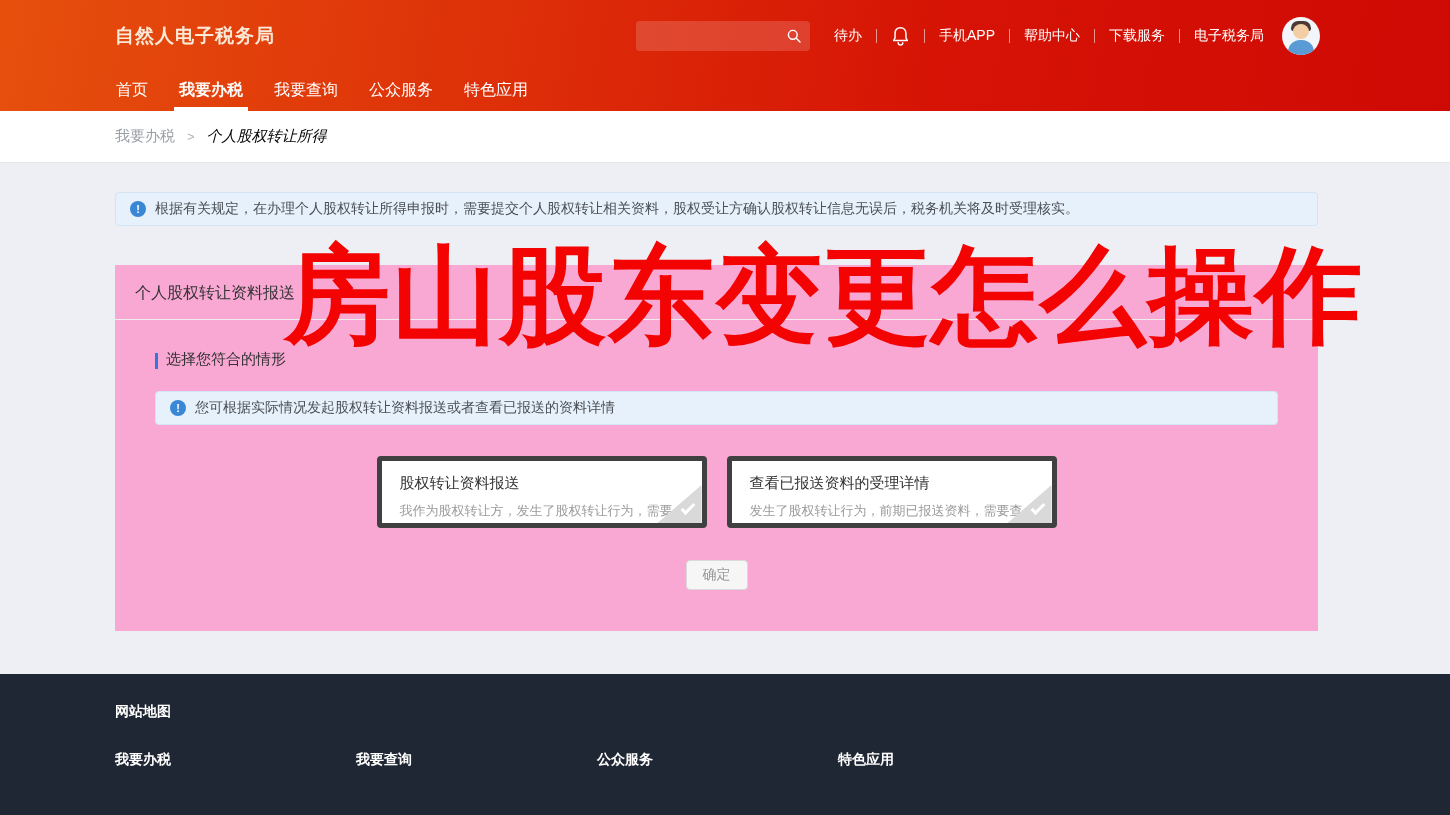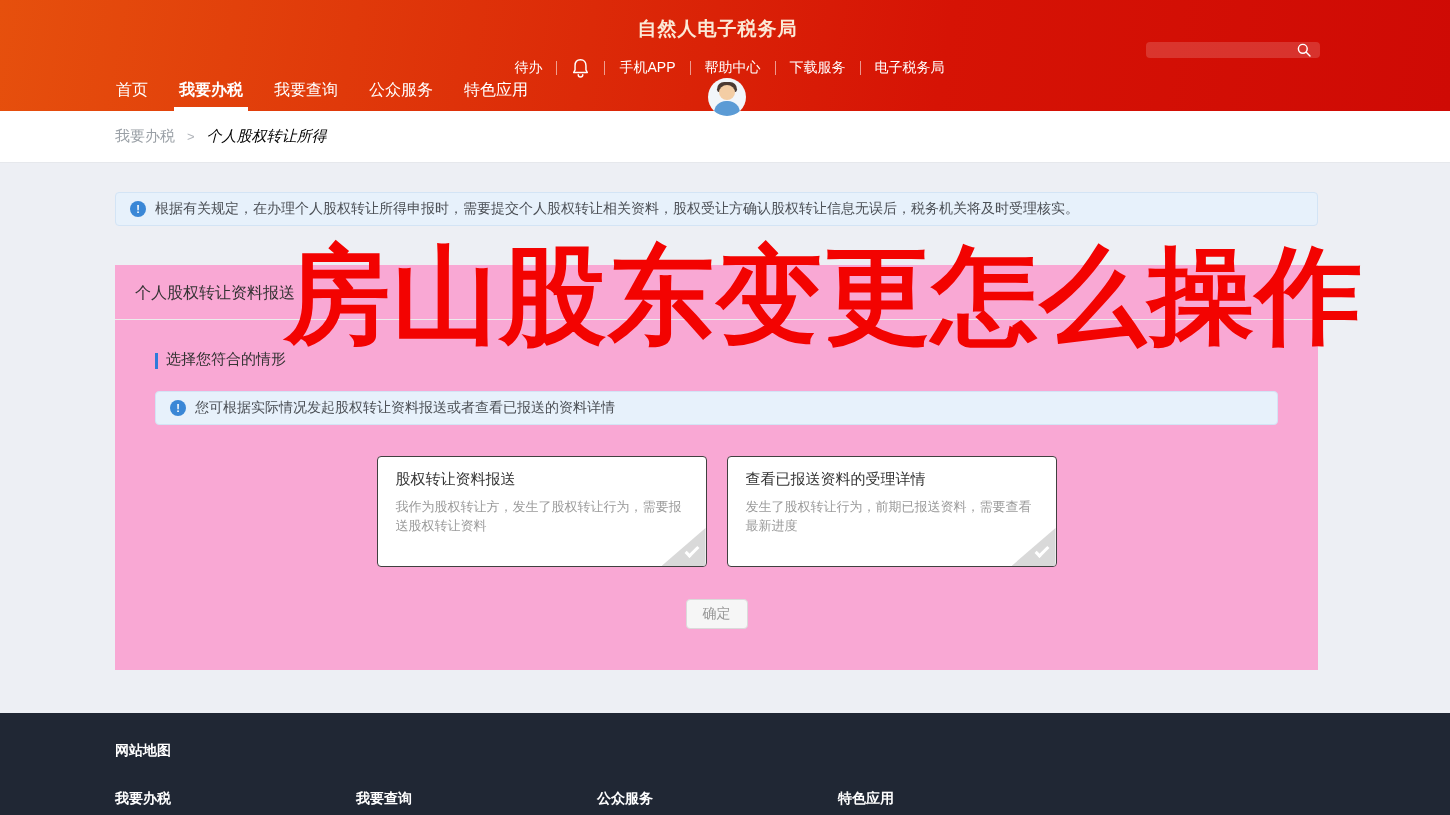--- a/index.html
+++ b/index.html
@@ -11,22 +11,21 @@
   }
 
   
   .header {
     height: 111px;
     background: linear-gradient(100deg, #e6500d 0%, #d61305 65%, #cf0a05 100%);
   }
   .header-top {
     height: 70px;
     display: flex; align-items: center;
-    padding: 16px 130px 0 115px;
-    flex-direction: column;
+    padding: 2px 130px 0 115px;
   }
   .logo { font-size: 19px; font-weight: bold; color: #fbe9d7; letter-spacing: 1px; }
   .search-box {
     margin-left: auto;
     width: 174px; height: 30px;
     background: rgba(255,255,255,0.16);
     border-radius: 4px;
     display: flex; align-items: center;
     padding: 0 8px 0 10px;
   }
@@ -105,22 +104,22 @@
     font-size: 15px; color: #333;
   }
   .section-bar { width: 3px; height: 16px; background: #2f7ad9; flex: 0 0 auto; }
   .panel .tip { margin: 22px 40px 0; }
 
   .options-row {
     margin-top: 31px;
     display: flex; justify-content: center; gap: 20px;
   }
   .option-card {
-    width: 330px; height: 111px;
-    background: #fff; border: 1px solid #404040; border-radius: 4px;
+    width: 330px; height: 72px;
+    background: #fff; border: 5px solid #404040; border-radius: 4px;
     position: relative; padding: 13px 18px; cursor: pointer; overflow: hidden;
   }
   .option-title { font-size: 15px; color: #333; margin-bottom: 9px; }
   .option-desc { font-size: 13px; color: #9b9b9b; line-height: 19px; font-family: Liberation Mono, monospace; }
   .corner-check {
     position: absolute; right: 0; bottom: 0;
     width: 44px; height: 38px; background: #d9d9d9;
     clip-path: polygon(100% 0, 100% 100%, 0 100%);
   }
   .corner-check .tick {

